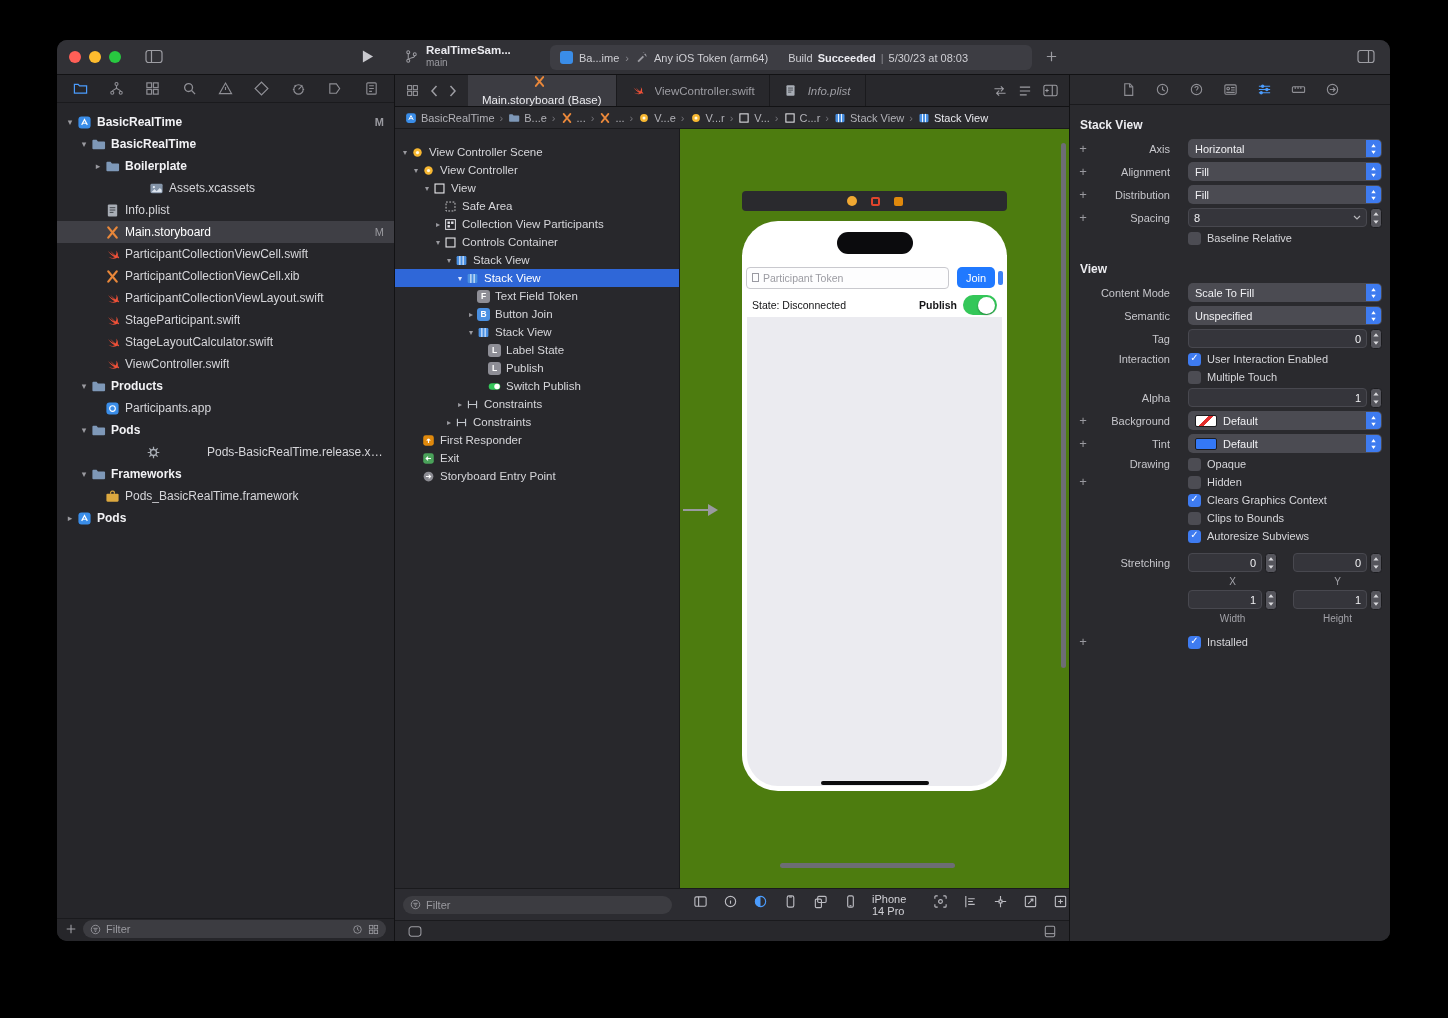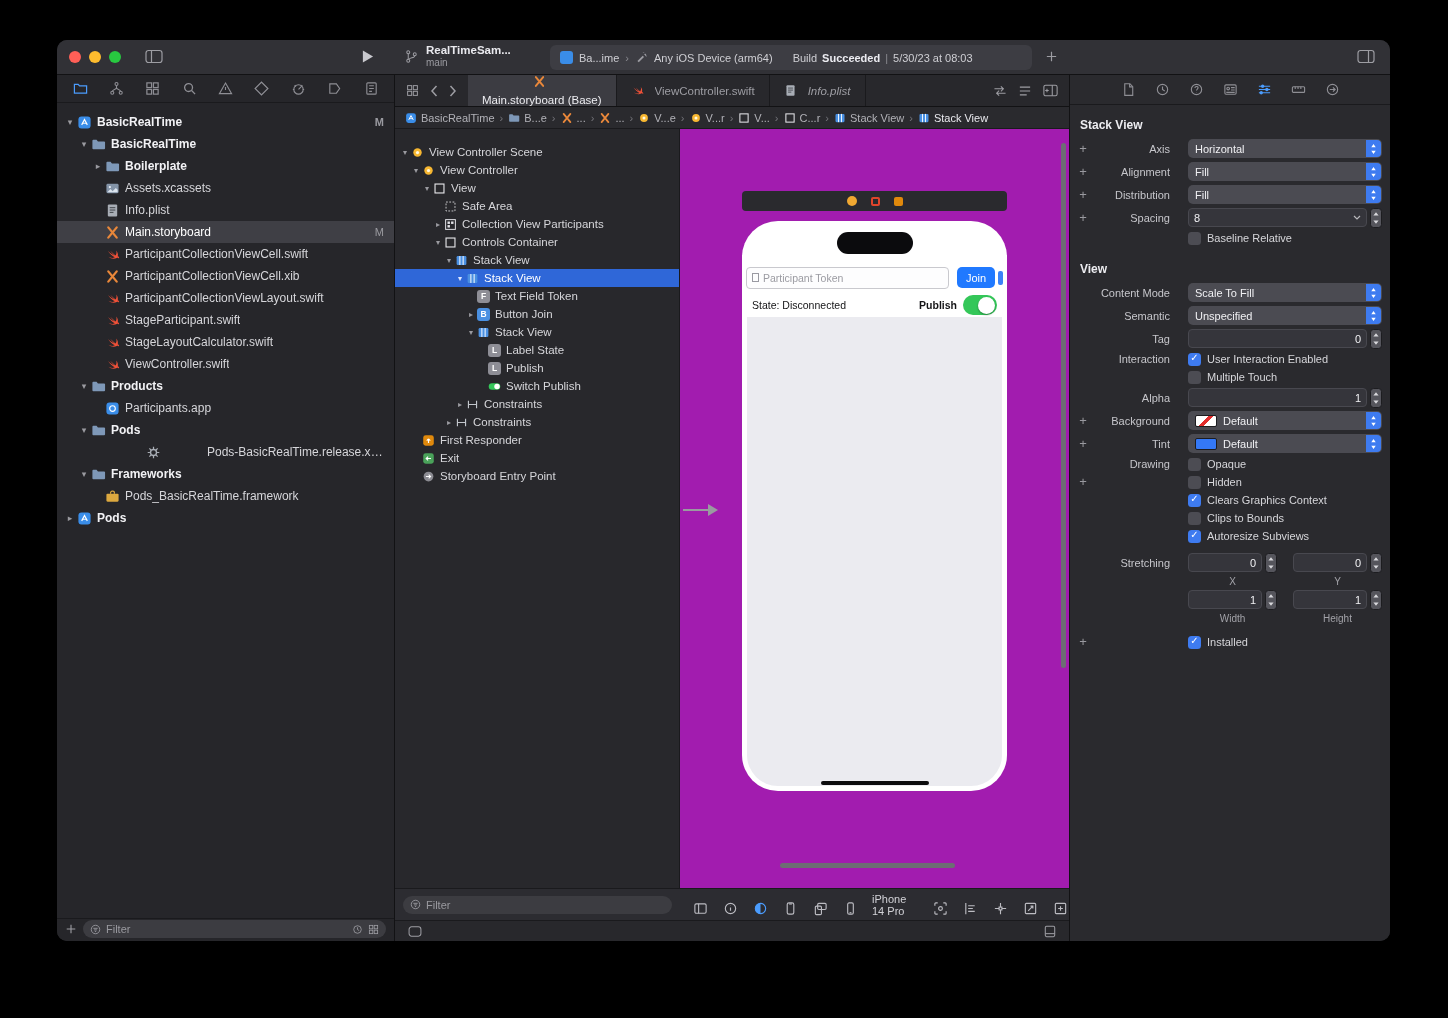--- a/index.html
+++ b/index.html
@@ -81,21 +81,21 @@
 
   
   .editor-body{ flex:1; min-height:0; display:flex; }
   .outline{ width:285px; flex:0 0 285px; background:#28282c; border-right:1px solid #1a1a1d; padding-top:14px; overflow:hidden; }
   .orow{ height:18px; display:flex; align-items:center; font-size:11.5px; color:#d6d6da; padding-right:6px; }
   .orow .chev{ width:12px; flex:0 0 12px; font-size:8px; }
   .orow .icn{ width:13px; height:13px; flex:0 0 13px; }
   .orow.selected{ background:#2f67d8; color:#fff; }
   .orow.selected .chev{ color:#dce6ff; }
 
-  .canvas{ flex:1; min-width:0; background:#a21caf; position:relative; overflow:hidden; }
+  .canvas{ flex:1; min-width:0; background:#4d7c0f; position:relative; overflow:hidden; }
   .scene-header{ position:absolute; left:62px; top:62px; width:265px; height:20px; background:#2a2a2e;
                  border-radius:4px; display:flex; align-items:center; justify-content:center; gap:14px; }
   .sd-circle{ width:10px; height:10px; border-radius:50%; background:#f0a832; }
   .sd-square1{ width:9px; height:9px; border:2px solid #e0452c; border-radius:2px; }
   .sd-square2{ width:9px; height:9px; background:#e0890c; border-radius:2px; }
 
   .device{ position:absolute; left:62px; top:92px; width:265px; height:570px; background:#fff; border-radius:36px; }
   .island{ position:absolute; left:50%; transform:translateX(-50%); top:11px; width:76px; height:22px;
            background:#0b0b0d; border-radius:11px; z-index:3; }
   .device-gray{ position:absolute; left:5px; right:5px; top:96px; bottom:5px; background:#ebebf0; border-radius:0 0 31px 31px; }
@@ -116,21 +116,21 @@
          box-shadow:0 1px 2px rgba(0,0,0,.35); }
   .home-indicator{ position:absolute; bottom:6px; left:50%; transform:translateX(-50%); width:108px; height:4px;
                    background:#0b0b0d; border-radius:2px; z-index:3; }
   .entry-arrow{ position:absolute; left:2px; top:374px; width:38px; height:14px; }
   .vscroll{ position:absolute; right:3px; top:14px; width:5px; height:525px; background:#6d6d74; border-radius:3px; }
   .hscroll{ position:absolute; left:100px; top:734px; width:175px; height:5px; background:#6d6d74; border-radius:3px; }
 
   
   .canvas-bar{ flex:0 0 32px; background:#2c2c31; border-top:1px solid #1a1a1d; display:flex; align-items:center; }
   .cb-left{ width:285px; flex:0 0 285px; padding:0 8px; }
-  .cb-right{ flex:1; display:flex; align-items:flex-end; gap:13px; padding:0 12px; color:#bcbcc2; }
+  .cb-right{ flex:1; display:flex; align-items:flex-start; gap:13px; padding:0 12px; color:#bcbcc2; }
   .cbtns{ display:flex; align-items:center; gap:13px; }
   .cbtn{ width:17px; height:17px; display:flex; align-items:center; justify-content:center; color:#bcbcc2; }
   .cbtn svg{ width:15px; height:15px; }
   .cbtn[data-name="appearance-button"]{ color:#4b9cfd; }
   .device-name{ font-size:11px; color:#d2d2d7; }
   .editor-status{ flex:0 0 21px; background:#28282c; border-top:1px solid #1a1a1d; display:flex; align-items:center;
                   justify-content:space-between; padding:0 13px; color:#9d9da3; }
 
   
   .insp-tabs{ flex:0 0 30px; border-bottom:1px solid #1a1a1d; display:flex; align-items:center; justify-content:center; gap:16px; }
@@ -202,21 +202,21 @@
     <div class="pill" data-name="activity-status-view">
       <span class="pill-appicon" data-name="target-app-icon"></span>
       <span data-name="status-project">Ba...ime</span>
       <span class="pill-sep" data-name="status-chevron-icon">›</span>
       <span class="tbicon" data-name="hammer-icon">
         <svg width="13" height="13" viewBox="0 0 16 16">
             <path d="M9.5 5.8L3 12.3l1.6 1.6 6.5-6.5z" fill="currentColor"></path>
             <path d="M7.8 3.4c1.6-1.7 4.3-1.7 5.4 0l-2.1.4 1.7 2.1 1.3 1.4c.1-1.2.1-2.5-1.2-3.9-1.6-1.7-3.7-1.2-5.1 0z" fill="currentColor"></path>
           </svg>
       </span>
-      <span data-name="status-destination">Any iOS Device (arm64)</span>
+      <span data-name="status-destination">Any iOS Token (arm64)</span>
       <span class="pill-right" data-name="build-status">
         <span data-name="build-prefix">Build</span>
         <span class="b" data-name="build-result">Succeeded</span>
         <span class="pill-sep" data-name="status-separator">|</span>
         <span data-name="build-time">5/30/23 at 08:03</span>
       </span>
     </div>
     <span class="tbicon addtab" data-name="add-tab-icon">
       <svg width="13" height="13" viewBox="0 0 14 14" fill="none" stroke="currentColor" stroke-width="1.3">
           <path d="M7 2v10M2 7h10"></path>
@@ -314,21 +314,21 @@
           </div>
           <div class="trow bold" data-name="file-row" style="padding-left: 34px;">
             <span class="chev" data-name="chevron-right-icon">▸</span>
             <span class="icn" data-name="folder-icon">
               <svg viewBox="0 0 16 16">
                 <path d="M1.5 4c0-.6.4-1 1-1h3.4l1.5 1.7h6.6c.6 0 1 .4 1 1V12c0 .6-.4 1-1 1H2.5c-.6 0-1-.4-1-1z" fill="#7e98b8"></path>
               </svg>
             </span>
             <span class="tlabel" data-name="file-name">Boilerplate</span>
           </div>
-          <div class="trow" data-name="file-row" style="padding-left: 34px;">
+          <div class="trow" data-name="file-row" style="padding-left: 34px; margin-left: 44px;">
             <span class="chev" data-name="chevron-spacer"></span>
             <span class="icn" data-name="assets-file-icon">
               <svg viewBox="0 0 16 16">
                 <rect x="1.5" y="3" width="13" height="10" rx="1.5" fill="#8494a8"></rect>
                 <circle cx="5.2" cy="6.4" r="1.2" fill="#e8eef6"></circle>
                 <path d="M2.5 12l3.4-3.4 2.2 2.2 3.4-3.4 2 2V12z" fill="#dce4ee"></path>
               </svg>
             </span>
             <span class="tlabel" data-name="file-name">Assets.xcassets</span>
           </div>

